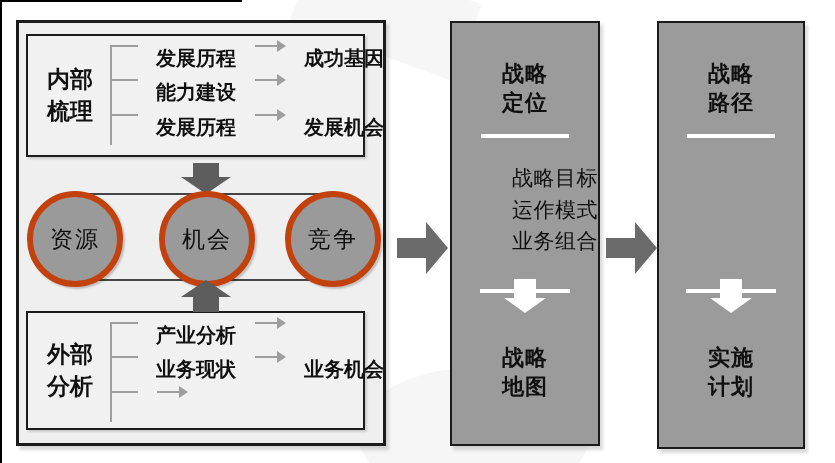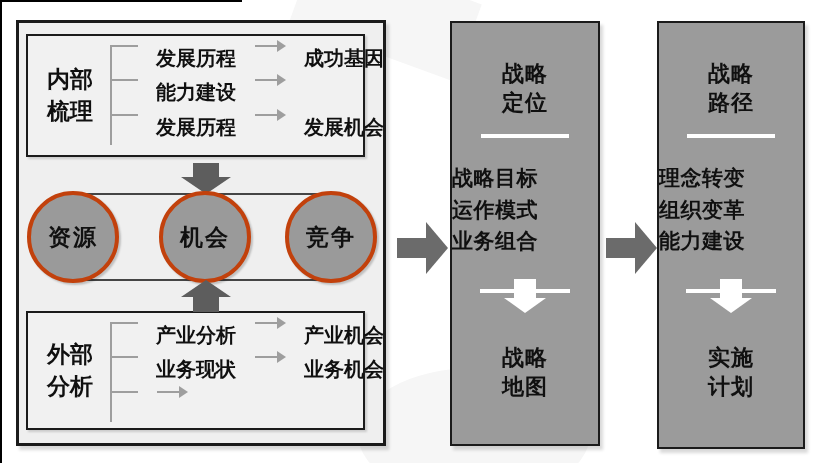--- a/index.html
+++ b/index.html
@@ -30,22 +30,22 @@
   .hrow-item{font-size:20px;font-weight:bold;margin-left:7px;white-space:nowrap;}
   .mini-arrow{flex:none;position:relative;width:22px;height:2px;background:var(--line-gray);margin:0 16px 0 8px;}
   .mini-arrow::after{content:"";position:absolute;right:-9px;top:-5px;width:0;height:0;
     border-left:9px solid var(--line-gray);border-top:6px solid transparent;border-bottom:6px solid transparent;}
   .hrow-result{font-size:20px;font-weight:bold;white-space:nowrap;}
 
   
   .band-line{position:absolute;left:53px;width:258px;height:2px;background:#454545;z-index:1;}
   .band-top{top:170px}.band-bottom{top:256px}
   .circle{position:absolute;width:84px;height:84px;border-radius:50%;background:var(--shape-gray);
-    border:4px solid #c2410c;display:flex;align-items:center;justify-content:center;
-    font-size:23px;font-weight:bold;letter-spacing:2px;z-index:2;box-shadow:2px 2px 2px rgba(0,0,0,.2);}
+    border:6px solid #c2410c;display:flex;align-items:center;justify-content:center;
+    font-size:23px;font-weight:normal;letter-spacing:2px;z-index:2;box-shadow:2px 2px 2px rgba(0,0,0,.2);}
   .c1{left:8px;top:168px}.c2{left:140px;top:168px}.c3{left:266px;top:168px}
 
   
   .block-arrow{position:absolute;width:50px;z-index:2;}
   .ba-down{left:162px;top:140px;height:31px;}
   .ba-up{left:162px;top:257px;height:32px;}
   .bad-stem{position:absolute;left:12px;top:0;width:26px;height:14px;background:var(--arrow-dark);}
   .bad-head{position:absolute;left:0;top:14px;width:0;height:0;
     border-top:17px solid var(--arrow-dark);border-left:25px solid transparent;border-right:25px solid transparent;}
   .bau-head{position:absolute;left:0;top:0;width:0;height:0;
@@ -60,21 +60,21 @@
     border-left:22px solid var(--arrow-mid);border-top:26px solid transparent;border-bottom:26px solid transparent;}
 
   
   .column{position:absolute;top:21px;background:var(--column-gray);border:2px solid var(--border-dark);
     box-shadow:3px 4px 3px rgba(0,0,0,.15);z-index:2;}
   .col-1{left:450px;width:146px;height:421px;}
   .col-2{left:657px;width:144px;height:424px;}
   .col-title{position:absolute;top:37px;left:0;right:0;text-align:center;font-size:22px;font-weight:bold;
     line-height:1.3;white-space:pre-line;letter-spacing:1px;}
   .col-rule{position:absolute;top:111px;left:50%;width:88px;margin-left:-44px;height:4px;background:#fff;}
-  .col-items{position:absolute;top:139px;left:0;right:0;text-align:left;font-size:21px;font-weight:bold;
+  .col-items{position:absolute;top:139px;left:0;right:0;text-align:right;font-size:21px;font-weight:normal;
     line-height:1.5;white-space:pre-line;letter-spacing:0.5px;}
   .white-arrow{position:absolute;top:256px;left:50%;width:90px;height:34px;transform:translateX(-50%);}
   .wa-stem{position:absolute;left:34px;top:0;width:22px;height:19px;background:#fff;}
   .wa-bar{position:absolute;left:0;top:10px;width:90px;height:4px;background:#fff;}
   .wa-head{position:absolute;left:24px;top:19px;width:0;height:0;
     border-top:15px solid #fff;border-left:21px solid transparent;border-right:21px solid transparent;}
   .col-footer{position:absolute;top:321px;left:0;right:0;text-align:center;font-size:22px;font-weight:bold;
     line-height:1.3;white-space:pre-line;letter-spacing:1px;}
 </style>
 </head>
@@ -135,21 +135,20 @@
     </div>
 
     <div class="inner-box external">
       <div class="box-label">外部
 分析</div>
       <div class="vline"></div>
       <div class="hrow r-1">
         <span class="tick"></span>
         <span class="hrow-item">产业分析</span>
         <span class="mini-arrow"></span>
-        <span class="hrow-result">产业机会</span>
       </div>
       <div class="hrow r-2">
         <span class="tick"></span>
         <span class="hrow-item">业务现状</span>
         <span class="mini-arrow"></span>
         <span class="hrow-result">业务机会</span>
       </div>
       <div class="hrow r-3">
         <span class="tick"></span>
         <span class="mini-arrow"></span>
@@ -180,23 +179,20 @@
 
   <div class="flow-arrow fa-2">
     <span class="fa-stem"></span>
     <span class="fa-head"></span>
   </div>
 
   <div class="column col-2">
     <div class="col-title">战略
 路径</div>
     <div class="col-rule"></div>
-    <div class="col-items">理念转变
-组织变革
-能力建设</div>
     <div class="white-arrow">
       <span class="wa-stem"></span>
       <span class="wa-bar"></span>
       <span class="wa-head"></span>
     </div>
     <div class="col-footer">实施
 计划</div>
   </div>
 </div>
 

